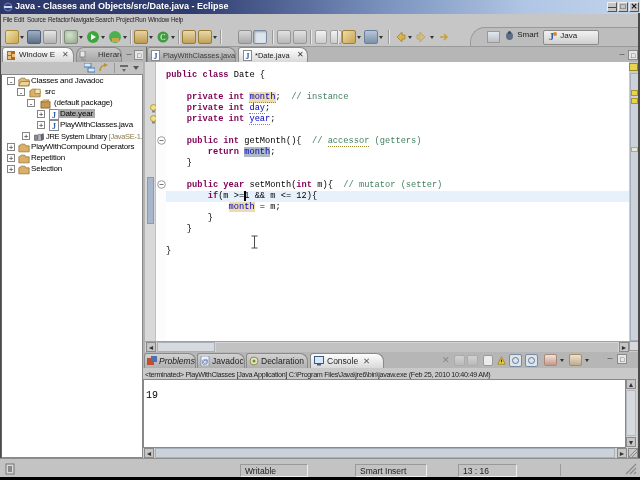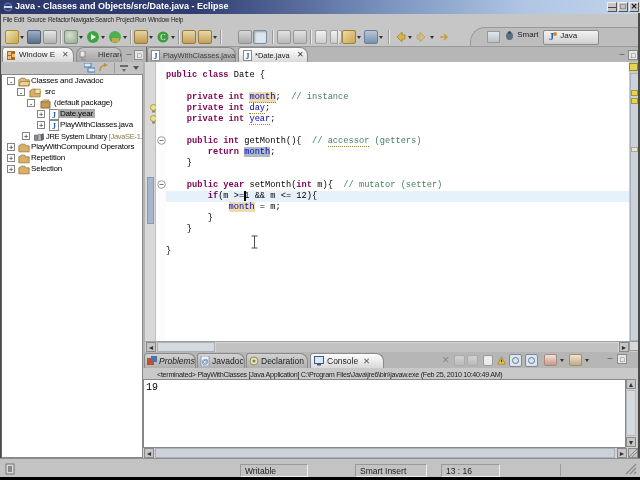--- a/index.html
+++ b/index.html
@@ -46,21 +46,21 @@
 .fld{color:#0000c0;}
 .occ{background:#eddcae;}
 .socc{background:#aeb9c6;}
 .wul{border-bottom:1px dotted #9a8a30;}
 #curline{position:absolute;left:156px;top:191px;width:473px;height:11px;background:#e7f1fc;}
 #ovr{position:absolute;left:629px;top:62px;width:11px;height:290px;background:#cbcbcb;}
 #ehsb{position:absolute;left:145px;top:341px;width:484px;height:11px;background:#d4d4d4;border-top:1px solid #a0a0a0;}
 
 #btabs{position:absolute;left:143px;top:352px;width:497px;height:16px;background:#b6b6b6;}
 .btab{position:absolute;top:1px;height:15px;border:1px solid #8a8a8a;border-bottom:none;border-top-left-radius:3px;border-top-right-radius:8px;font-size:8.5px;color:#222;white-space:nowrap;}
-#chead{position:absolute;left:143px;top:368px;width:495px;height:11px;background:#c9c9c9;font-size:7.2px;letter-spacing:-0.3px;color:#222;white-space:nowrap;overflow:hidden;padding-left:14px;padding-top:2px;}
+#chead{position:absolute;left:143px;top:368px;width:495px;height:11px;background:#c9c9c9;font-size:7.2px;letter-spacing:-0.3px;color:#222;white-space:nowrap;overflow:hidden;padding-left:2px;padding-top:2px;}
 #cons{position:absolute;left:143px;top:379px;width:483px;height:69px;background:#fff;border:1px solid #888;
   font-family:"Liberation Mono",monospace;font-size:10px;color:#000;}
 #cvsb{position:absolute;left:626px;top:379px;width:11px;height:69px;background:#d4d4d4;}
 #chsb{position:absolute;left:143px;top:448px;width:495px;height:10px;background:#d4d4d4;}
 
 #status{position:absolute;left:0;top:458px;width:640px;height:19px;background:#c3c3c3;border-top:1px solid #8e8e8e;font-size:8.5px;color:#222;}
 .scell{position:absolute;top:5px;height:13px;border-left:1px solid #9a9a9a;border-top:1px solid #9a9a9a;border-right:1px solid #eee;border-bottom:1px solid #eee;padding:1px 4px;}
 .arrbox{position:absolute;width:10px;height:10px;background:#c6c6c6;border:1px solid #8a8a8a;font-size:7px;line-height:9px;text-align:center;color:#333;}
 </style>
 </head>
@@ -415,21 +415,21 @@
         </div>
     <div class="ti" style="left:401px;top:2px;width:13px;height:12px;background:linear-gradient(#f0e4dc,#c89888);border:1px solid #a88878"></div>
     <div class="dd" style="left:417px;top:7px"></div>
     <div class="ti" style="left:426px;top:2px;width:13px;height:12px;background:linear-gradient(#ece4d4,#c0ac84);border:1px solid #a09068"></div>
     <div class="dd" style="left:442px;top:7px"></div>
     <div class="arrbox" style="left:462px;top:2px;border:none;background:none;">─</div>
     <div class="arrbox" style="left:474px;top:2px;background:#e6e6e6;">□</div>
   </div>
   <div id="chead">&lt;terminated&gt; PlayWithClasses [Java Application] C:\Program Files\Java\jre6\bin\javaw.exe (Feb 25, 2010 10:40:49 AM)</div>
   <div id="cons">
-        <span style="position:absolute;left:2px;top:2px">19</span>
+        <span style="position:absolute;left:2px;top:10px">19</span>
       </div>
   <div id="cvsb">
     <div class="arrbox" style="left:0px;top:0px;">▲</div>
     <div style="position:absolute;left:0px;top:11px;width:10px;height:46px;background:#d6d9de;border:1px solid #b4bac2"></div>
     <div class="arrbox" style="left:0px;top:58px;">▼</div>
   </div>
   <div id="chsb">
     <div class="arrbox" style="left:1px;top:0px;">◄</div>
     <div style="position:absolute;left:12px;top:0px;width:460px;height:10px;background:#ccd2da;border:1px solid #a8b0bc"></div>
     <div class="arrbox" style="left:474px;top:0px;">►</div>
@@ -441,20 +441,20 @@
   <div style="position:absolute;left:0;top:13px;width:1px;height:464px;background:#4a4a4a;"></div>
   <div style="position:absolute;left:638px;top:13px;width:2px;height:464px;background:#4a4a4a;"></div>
 
   <div id="status">
     <svg width="10" height="12" viewBox="0 0 10 12" style="position:absolute;left:5px;top:4px">
           <rect x="1" y="1" width="8" height="10" fill="#d8d8d8" stroke="#777"></rect>
           <rect x="3" y="3" width="4" height="6" fill="#8a8a8a"></rect>
         </svg>
     <div class="scell" style="left:240px;width:68px;">Writable</div>
     <div class="scell" style="left:355px;width:72px;">Smart Insert</div>
-    <div class="scell" style="left:441px;width:59px;">13 : 16</div>
+    <div class="scell" style="left:458px;width:59px;">13 : 16</div>
     <div style="position:absolute;left:560px;top:5px;width:1px;height:12px;background:#9a9a9a"></div>
     <svg width="12" height="12" viewBox="0 0 12 12" style="position:absolute;right:3px;top:4px">
           <path d="M11 1L1 11M11 5L5 11M11 9l-2 2" stroke="#8a8a8a" stroke-width="1.2"></path>
         </svg>
   </div>
 </div>
 </div>
 
 </body></html>

